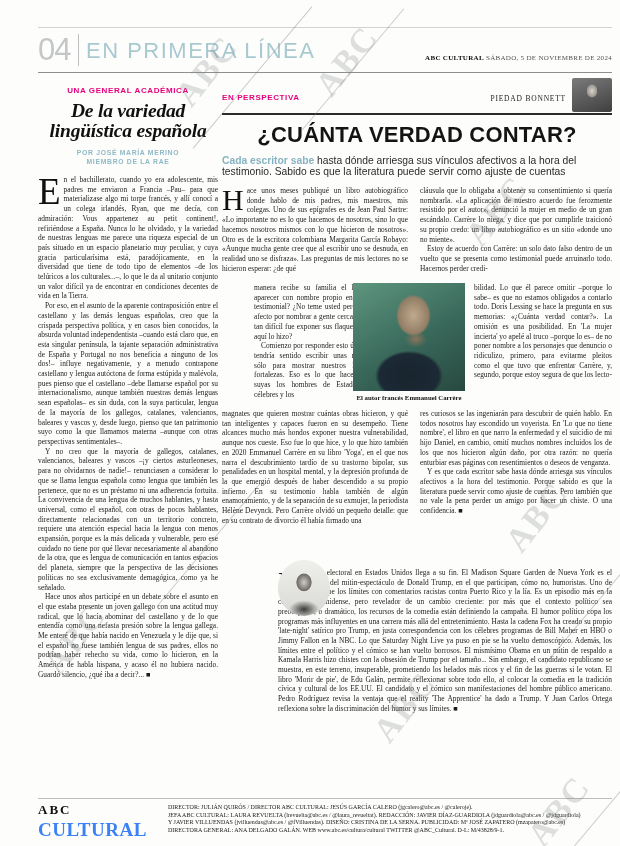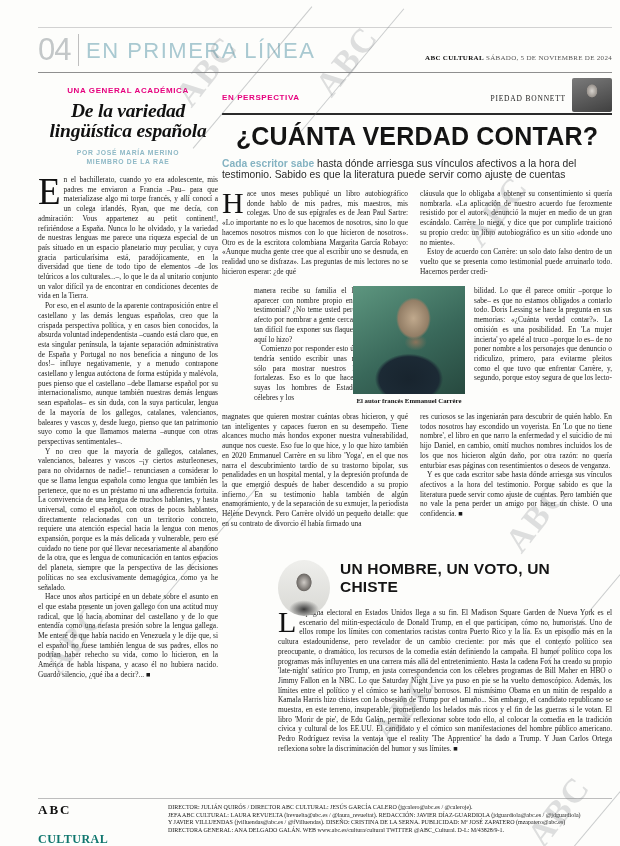--- a/index.html
+++ b/index.html
@@ -35,21 +35,21 @@
   .dropcap.small{font-size:30px;line-height:24px;}
   
   .mainart{position:absolute;left:222px;top:86px;width:390px;}
   .kickrow{position:relative;height:26px;}
   .author{position:absolute;right:46px;top:8px;font-size:7.5px;letter-spacing:.8px;color:#222;}
   .authorphoto{position:absolute;right:0;top:-8px;width:40px;height:34px;border-radius:2px;
         background:radial-gradient(9px 11px at 50% 38%,#d8d4cf 0%,#9b958f 55%,rgba(0,0,0,0) 62%),
         linear-gradient(160deg,#7b7b7b,#3f3f3f);}
   .mainrule{position:absolute;left:0;top:27px;width:390px;height:2px;background:#2b2b2b;}
   .headline{margin:10px 0 0 0;text-align:center;font-family:"Liberation Sans",sans-serif;
-        font-size:25px;font-weight:800;color:#141414;letter-spacing:.2px;}
+        font-size:22px;font-weight:800;color:#141414;letter-spacing:.2px;}
   .standfirst{margin:7px 0 0 0;font-family:"Liberation Sans",sans-serif;font-size:10.3px;
         line-height:11px;color:#2a2a2a;}
   .standfirst .lead{color:#85b3c2;font-weight:700;}
   
   .body2col{position:relative;margin-top:9px;height:384px;}
   .c1{position:absolute;left:0;top:0;width:186px;}
   .c2{position:absolute;left:198px;top:0;width:192px;}
   .seg{overflow:hidden;}
   .sA{height:97px;}
   .c1 .sB{height:126px;width:127px;margin-left:32px;}
@@ -75,22 +75,22 @@
   .kickrow2 .sep{color:#e6007e;font-weight:700;margin:0 2px;}
   .kickrow2 .author2{font-family:"Liberation Serif",serif;font-size:8px;letter-spacing:.8px;color:#222;}
   .bb-headline{margin:4px 0 0 0;font-family:"Liberation Sans",sans-serif;font-size:15.5px;
      font-weight:800;color:#141414;letter-spacing:.2px;}
   .bb-body{margin:12px 0 0 0;max-height:150px;overflow:hidden;}
   
   .footrule{top:798px;background:#bdbdbd;}
   .footer-logo{position:absolute;left:38px;top:803px;line-height:1;}
   .flogo-abc{font-family:"Liberation Serif",serif;font-weight:700;font-size:13px;
      letter-spacing:2px;color:#111;}
-  .flogo-cult{font-family:"Liberation Serif",serif;font-weight:700;font-size:12px;
-     letter-spacing:.5px;color:#0f766e;margin-top:17px;}
+  .flogo-cult{font-family:"Liberation Serif",serif;font-weight:700;font-size:19px;
+     letter-spacing:.5px;color:#3b82f6;margin-top:4px;}
   .mast{position:absolute;left:168px;top:804px;width:444px;font-size:6px;line-height:7.6px;
      color:#222;}
   .mast p{margin:0;}
   
   .wm{position:absolute;font-family:"Liberation Serif",serif;font-weight:700;font-size:34px;
      color:rgba(128,132,136,.25);transform:rotate(-52deg);letter-spacing:2px;pointer-events:none;z-index:5;}
   .wline{position:absolute;width:1px;background:rgba(118,124,128,.38);z-index:5;pointer-events:none;
      transform:rotate(40deg);}
 </style>
 </head>
@@ -177,21 +177,20 @@
       </div>
       <figure class="photo">
         <div class="img"></div>
         <figcaption>El autor francés Emmanuel Carrère</figcaption>
       </figure>
     </div>
 
     <section class="bottombox">
       <div class="avatar"></div>
       <div class="bb-head">
-        <h2 class="bb-headline">UN HOMBRE, UN VOTO, UN CHISTE</h2>
 
       </div>
       <p class="bb-body bodytext"><span class="dropcap small">L</span><span>a pugna electoral en Estados Unidos llega a su fin. El Madison Square Garden de Nueva York es el escenario del mitin-espectáculo de Donald Trump, en el que participan, cómo no, humoristas. Uno de ellos rompe los límites con comentarios racistas contra Puerto Rico y la lía. Es un episodio más en la cultura estadounidense, pero revelador de un cambio creciente: por más que el contexto político sea preocupante, o dramático, los recursos de la comedia están definiendo la campaña. El humor político copa los programas más influyentes en una carrera más allá del entretenimiento. Hasta la cadena Fox ha creado su propio 'late-night' satírico pro Trump, en justa correspondencia con los célebres programas de Bill Maher en HBO o Jimmy Fallon en la NBC. Lo que Saturday Night Live ya puso en pie se ha vuelto demoscópico. Además, los límites entre el político y el cómico se han vuelto borrosos. El mismísimo Obama en un mitin de respaldo a Kamala Harris hizo chistes con la obsesión de Trump por el tamaño... Sin embargo, el candidato republicano se muestra, en este terreno, insuperable, prometiendo los helados más ricos y el fin de las guerras si le votan. El libro 'Morir de pie', de Edu Galán, permite reflexionar sobre todo ello, al colocar la comedia en la tradición cívica y cultural de los EE.UU. El candidato y el cómico son manifestaciones del hombre público americano. Pedro Rodríguez revisa la ventaja que el reality 'The Apprentice' ha dado a Trump. Y Juan Carlos Ortega reflexiona sobre la discriminación del humor y sus límites. ■</span></p>
     </section>
   </section>
 
   <div class="hairline footrule"></div>
   <footer>
     <div class="footer-logo">
       <div class="flogo-abc">ABC</div>

